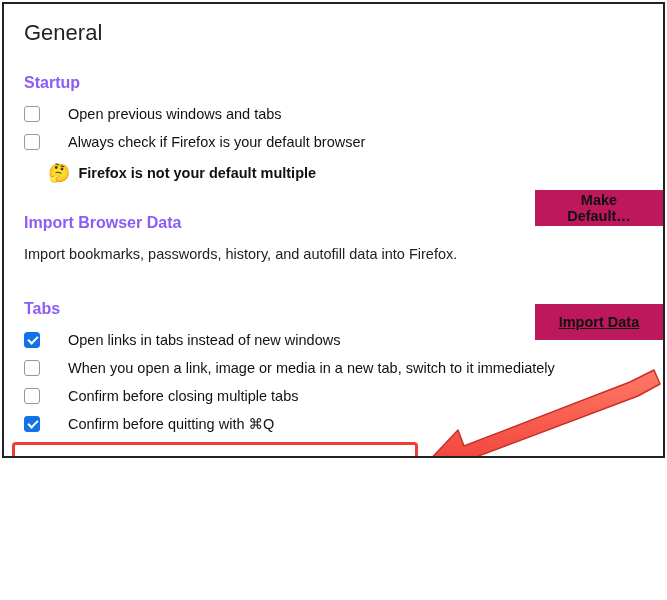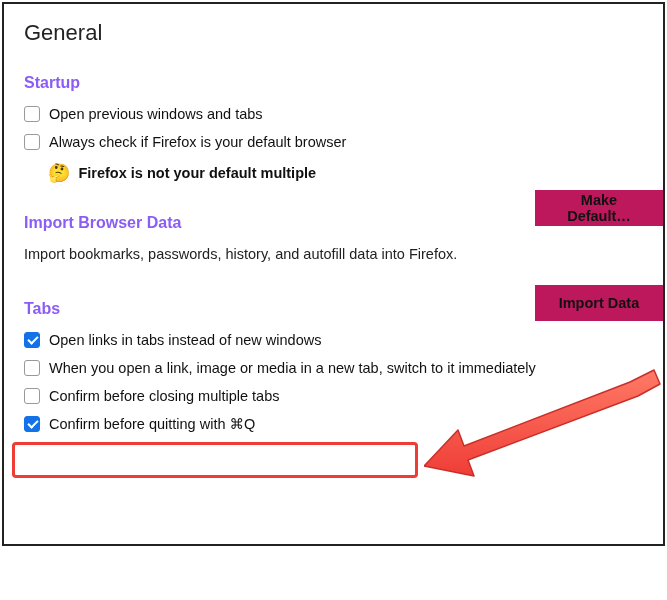--- a/index.html
+++ b/index.html
@@ -6,21 +6,21 @@
     body {
       font-family: -apple-system, BlinkMacSystemFont, "Segoe UI", Arial, sans-serif;
       background: #fff;
       width: 667px;
       height: 600px;
       position: relative;
     }
     .panel {
       border: 2px solid #222;
       width: 663px;
-      height: 544px;
+      height: 456px;
       margin: 2px;
       padding: 16px 12px 0 20px;
       position: relative;
       overflow: hidden;
     }
     .page-title {
       font-size: 22px;
       font-weight: 400;
       color: #222;
       margin-bottom: 28px;
@@ -28,20 +28,21 @@
     .section-title {
       font-size: 16px;
       font-weight: 700;
       color: #8b5cf6;
       margin-bottom: 14px;
     }
     .row {
       display: flex;
       align-items: center;
       margin-bottom: 12px;
+      gap: 19px;
     }
     .checkbox {
       width: 16px;
       height: 16px;
       border: 1px solid #999;
       border-radius: 3px;
       margin-right: 9px;
       background: #fff;
       flex-shrink: 0;
       position: relative;
@@ -86,21 +87,21 @@
       height: 36px;
       background: #be185d;
       border: none;
       font-size: 14.5px;
       font-weight: 700;
       color: #111;
       padding: 0 16px;
       cursor: pointer;
     }
     .btn-makedefault { top: 186px; width: 128px; }
-    .btn-import { top: 281px; width: 128px; }
+    .btn-import { top: 300px; width: 128px; text-decoration: underline; }
     .import-desc {
       font-size: 14.5px;
       color: #222;
       margin-bottom: 38px;
     }
     .section-import { margin-top: 24px; }
     .section-tabs { margin-top: 30px; }
     .tabs-rows .row { margin-bottom: 12px; }
     .highlight-box {
       position: absolute;

